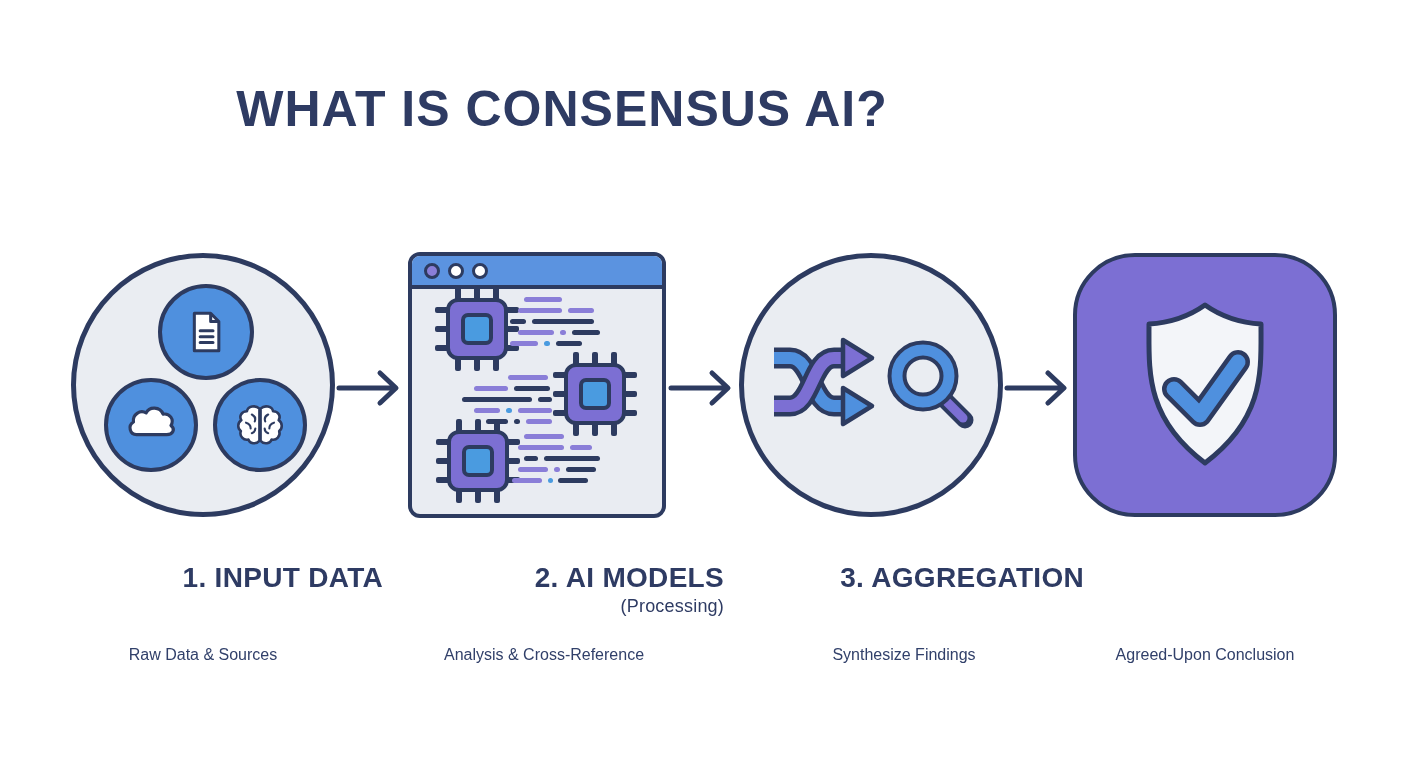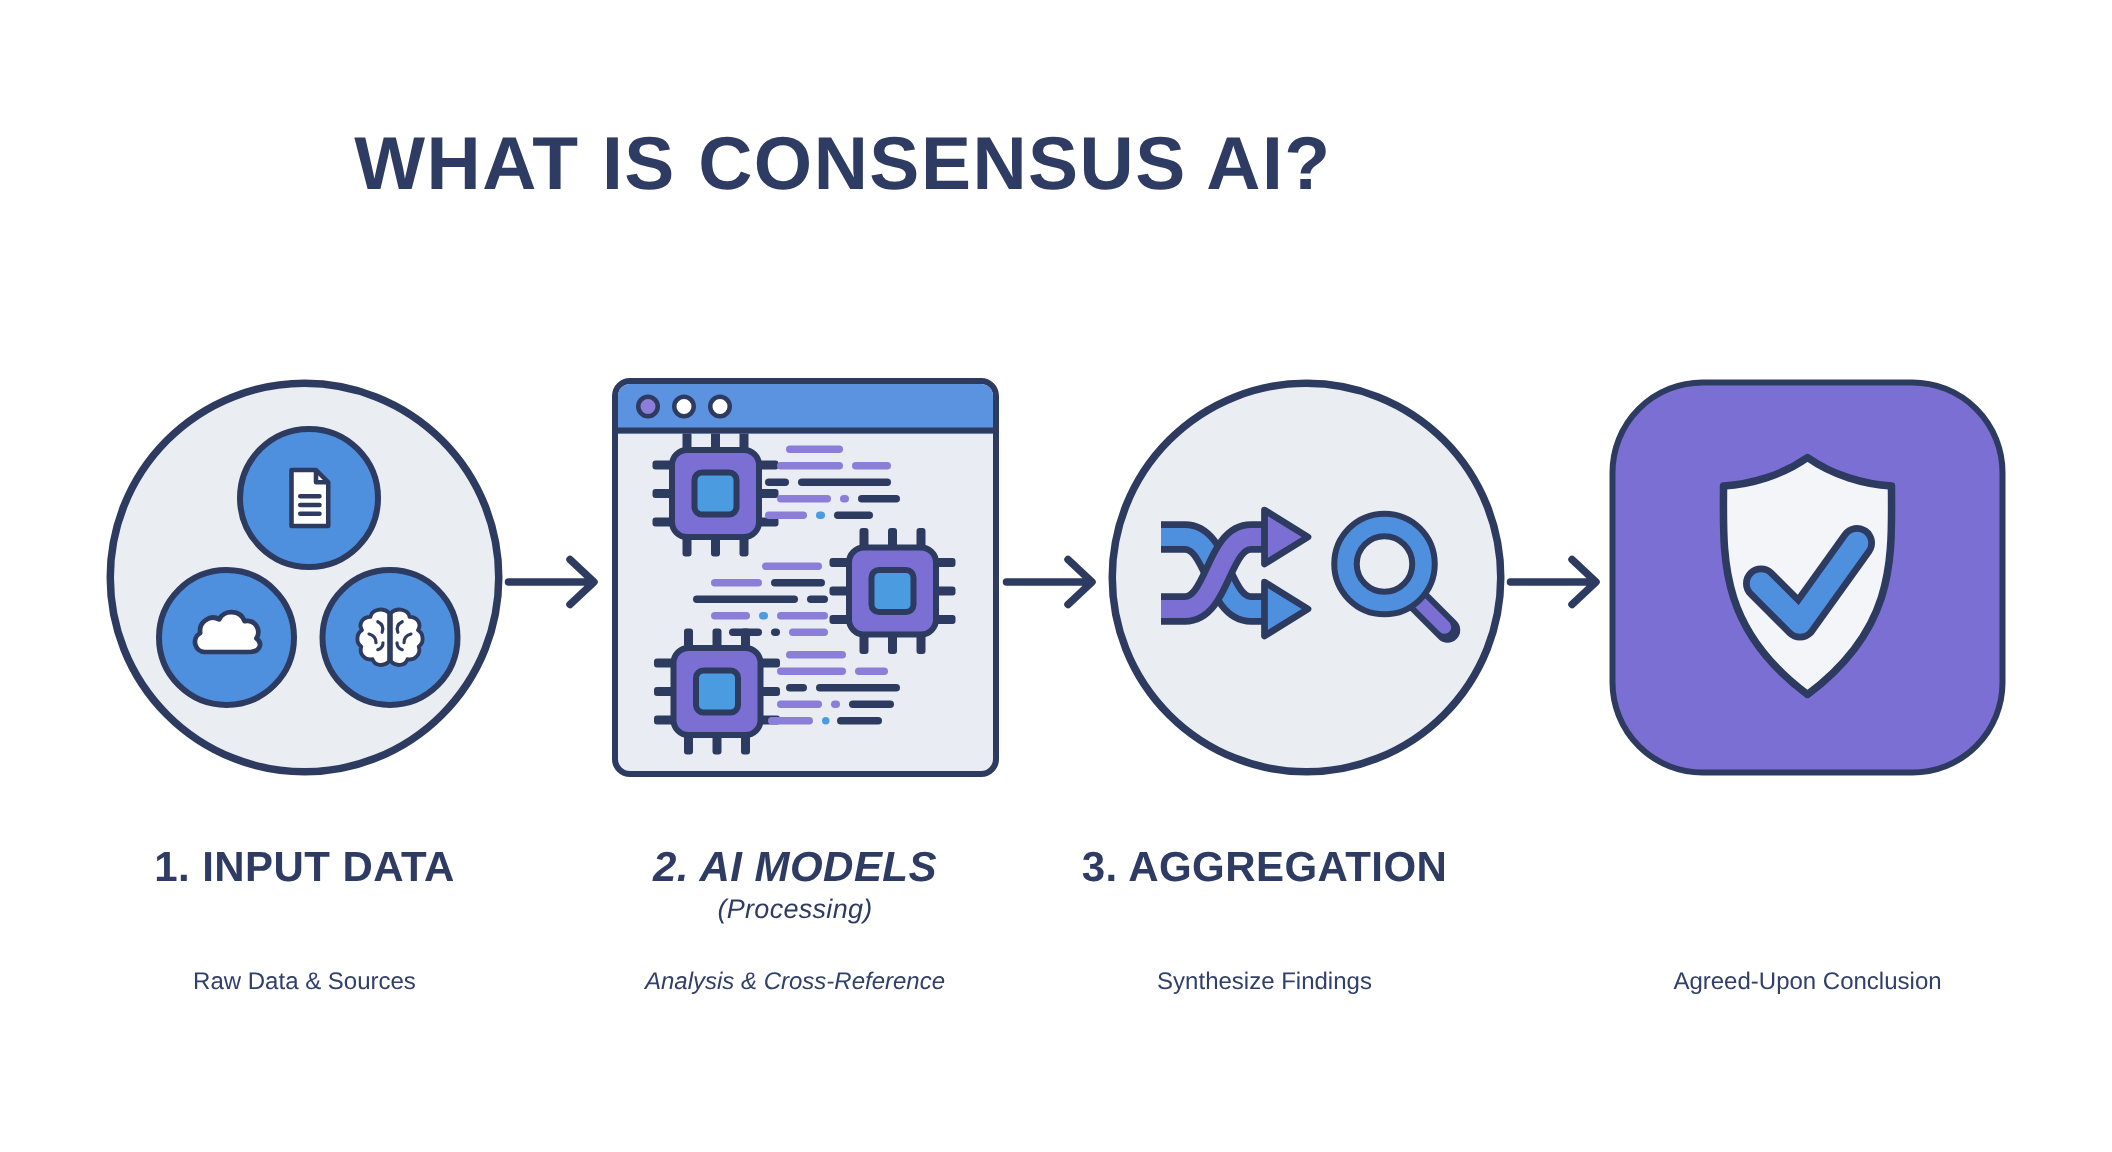--- a/index.html
+++ b/index.html
@@ -43,29 +43,29 @@
   .square-panel{
     position:absolute;left:1073px;top:253px;width:264px;height:264px;
     background:#7c6fd3;border:4px solid #2d3b60;border-radius:62px;box-sizing:border-box;
   }
   .square-panel svg{position:absolute;left:0;top:0;}
   
   .arrow{position:absolute;top:366px;}
   .a1{left:336px;} .a2{left:668px;} .a3{left:1004px;}
   
   .heading{
-    position:absolute;top:560px;width:360px;text-align:center;color:#2e3b63;
+    position:absolute;top:560px;width:360px;text-align:right;color:#2e3b63;
     font-size:28px;font-weight:700;letter-spacing:0.3px;line-height:1.25;
   }
   .heading .sub{font-size:18px;font-weight:500;letter-spacing:0.2px;}
   .desc{
     position:absolute;top:646px;width:360px;text-align:center;color:#31406a;
     font-size:16px;font-weight:400;
   }
-  .col1{left:23px;} .col2{left:350px;font-style:italic;} .col3{left:663px;} .col4{left:1025px;}
+  .col1{left:23px;} .col2{left:364px;} .col3{left:724px;} .col4{left:1025px;}
 </style>
 </head>
 <body>
 
 <div class="canvas">
 
   <h1 class="page-title">WHAT IS CONSENSUS AI?</h1>
 
   <div class="circle-panel step1">
     <div class="mini-circle mc-doc">

